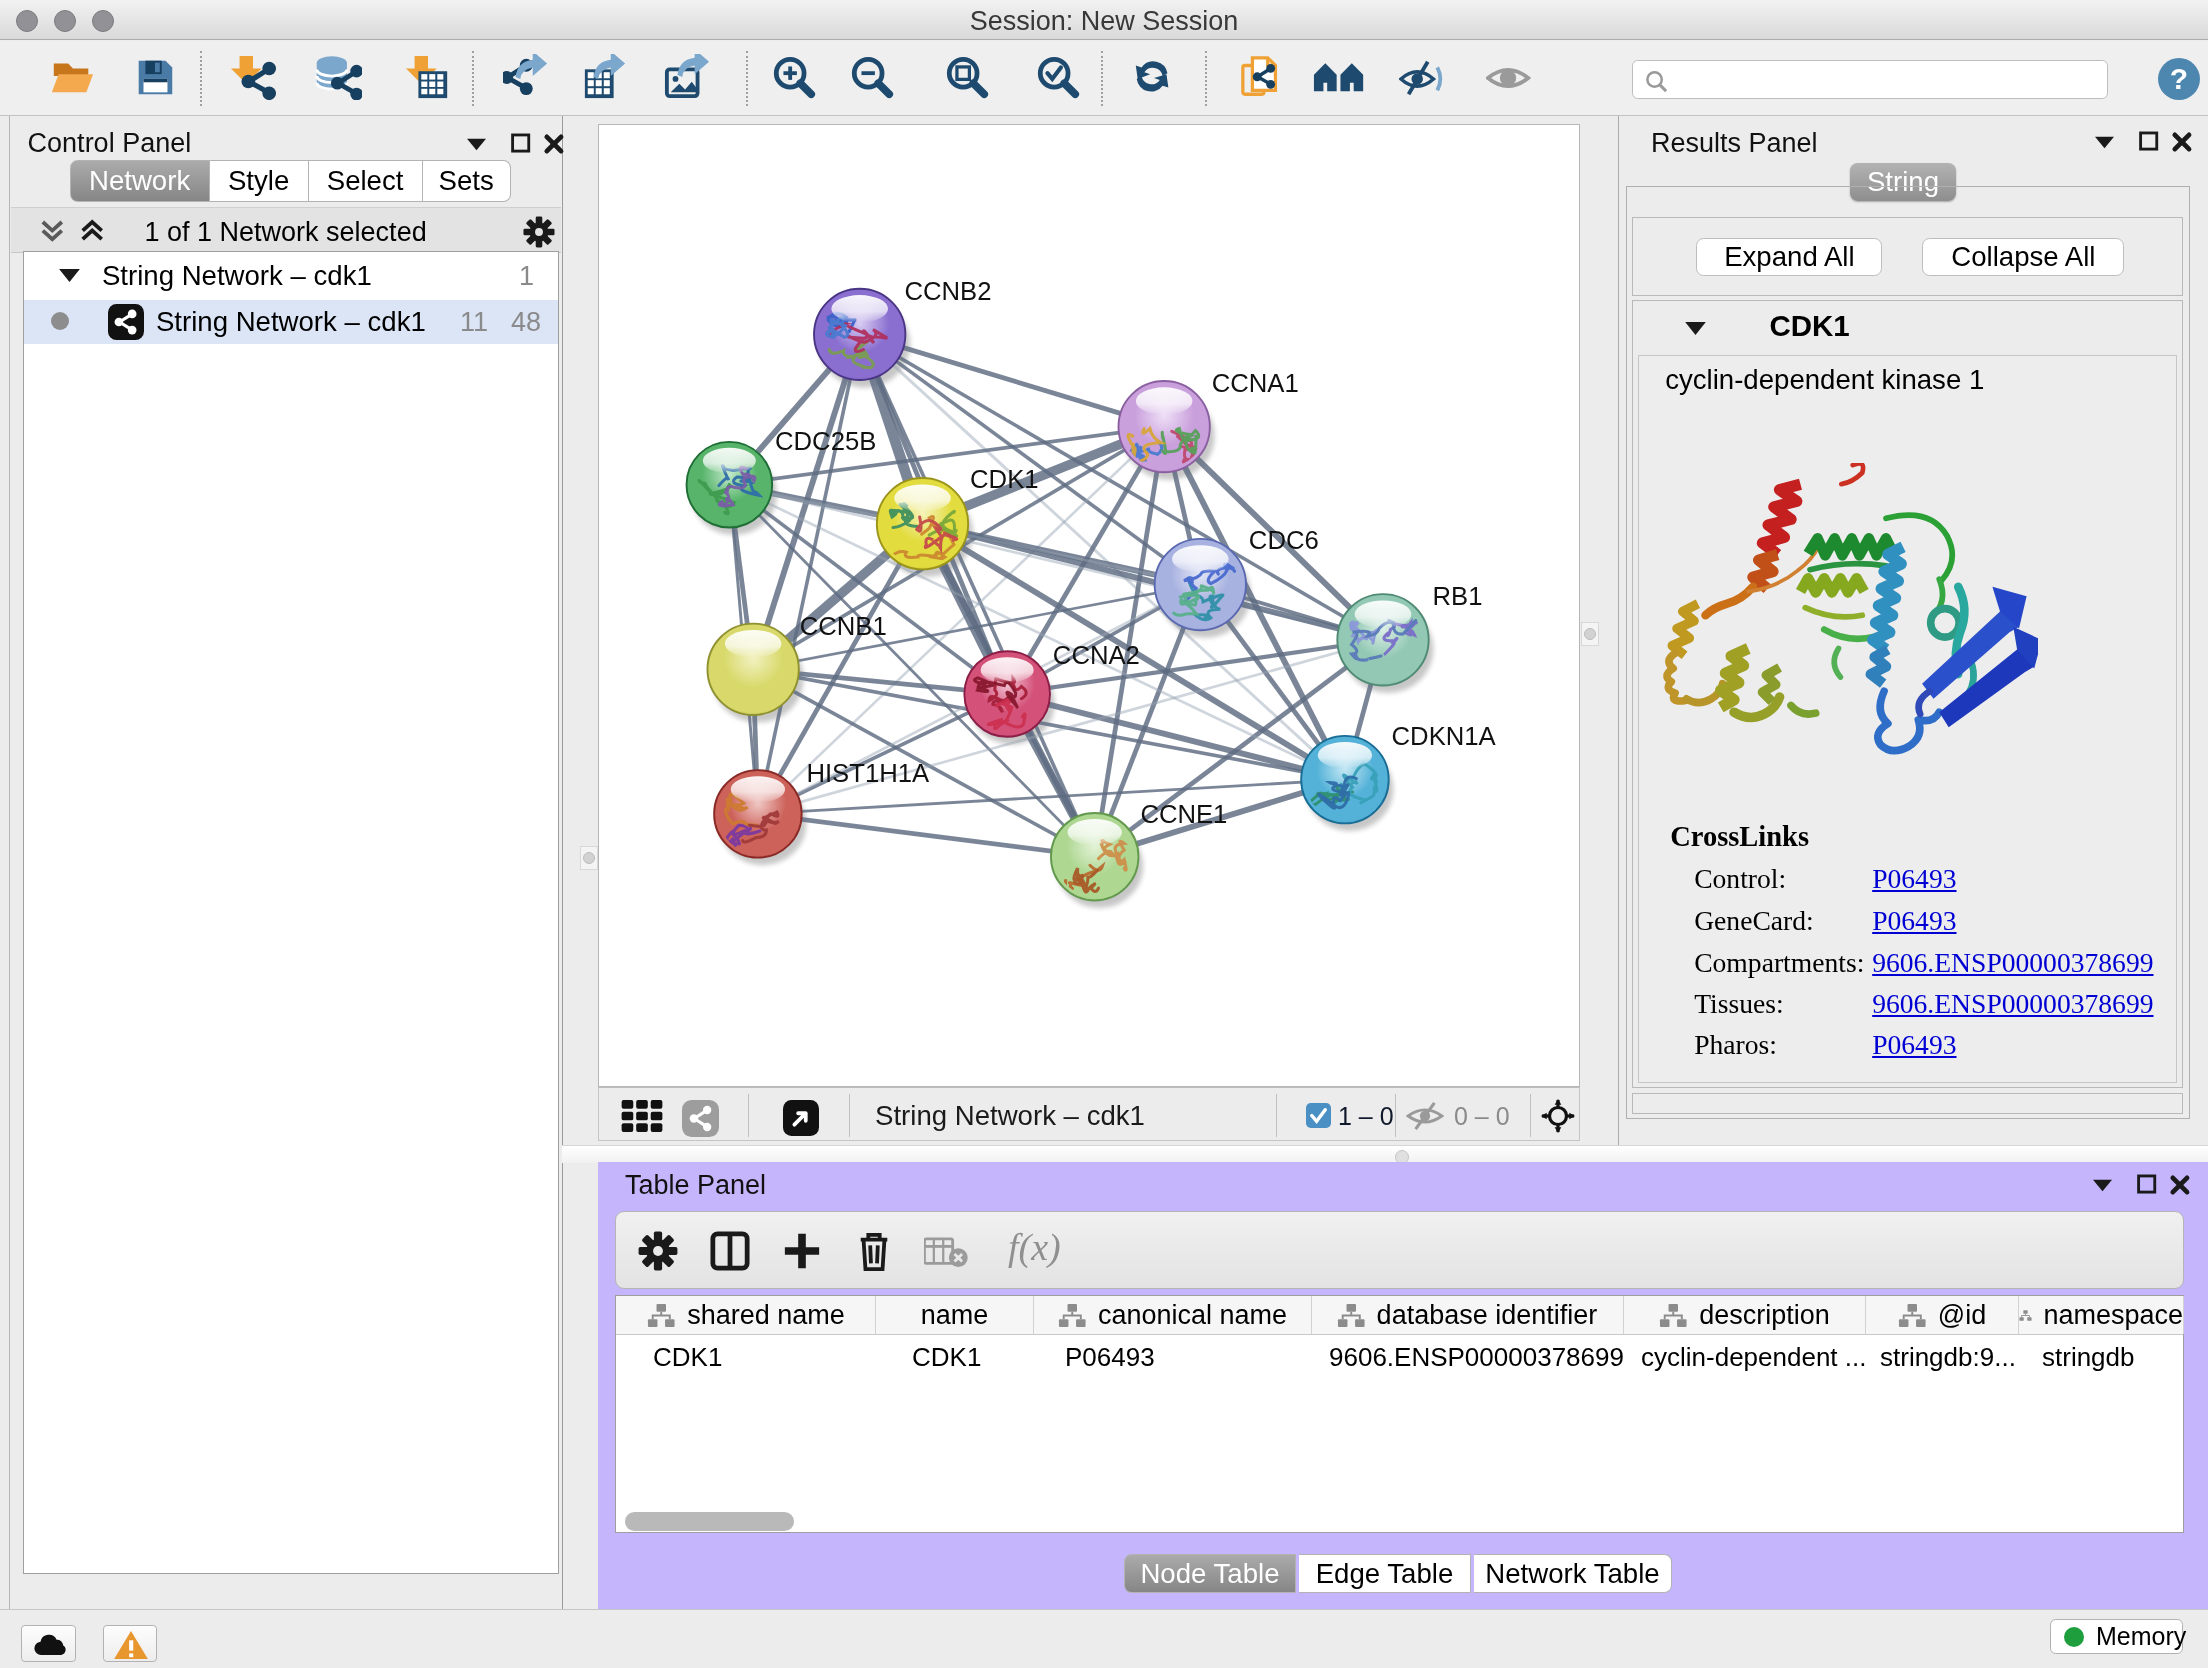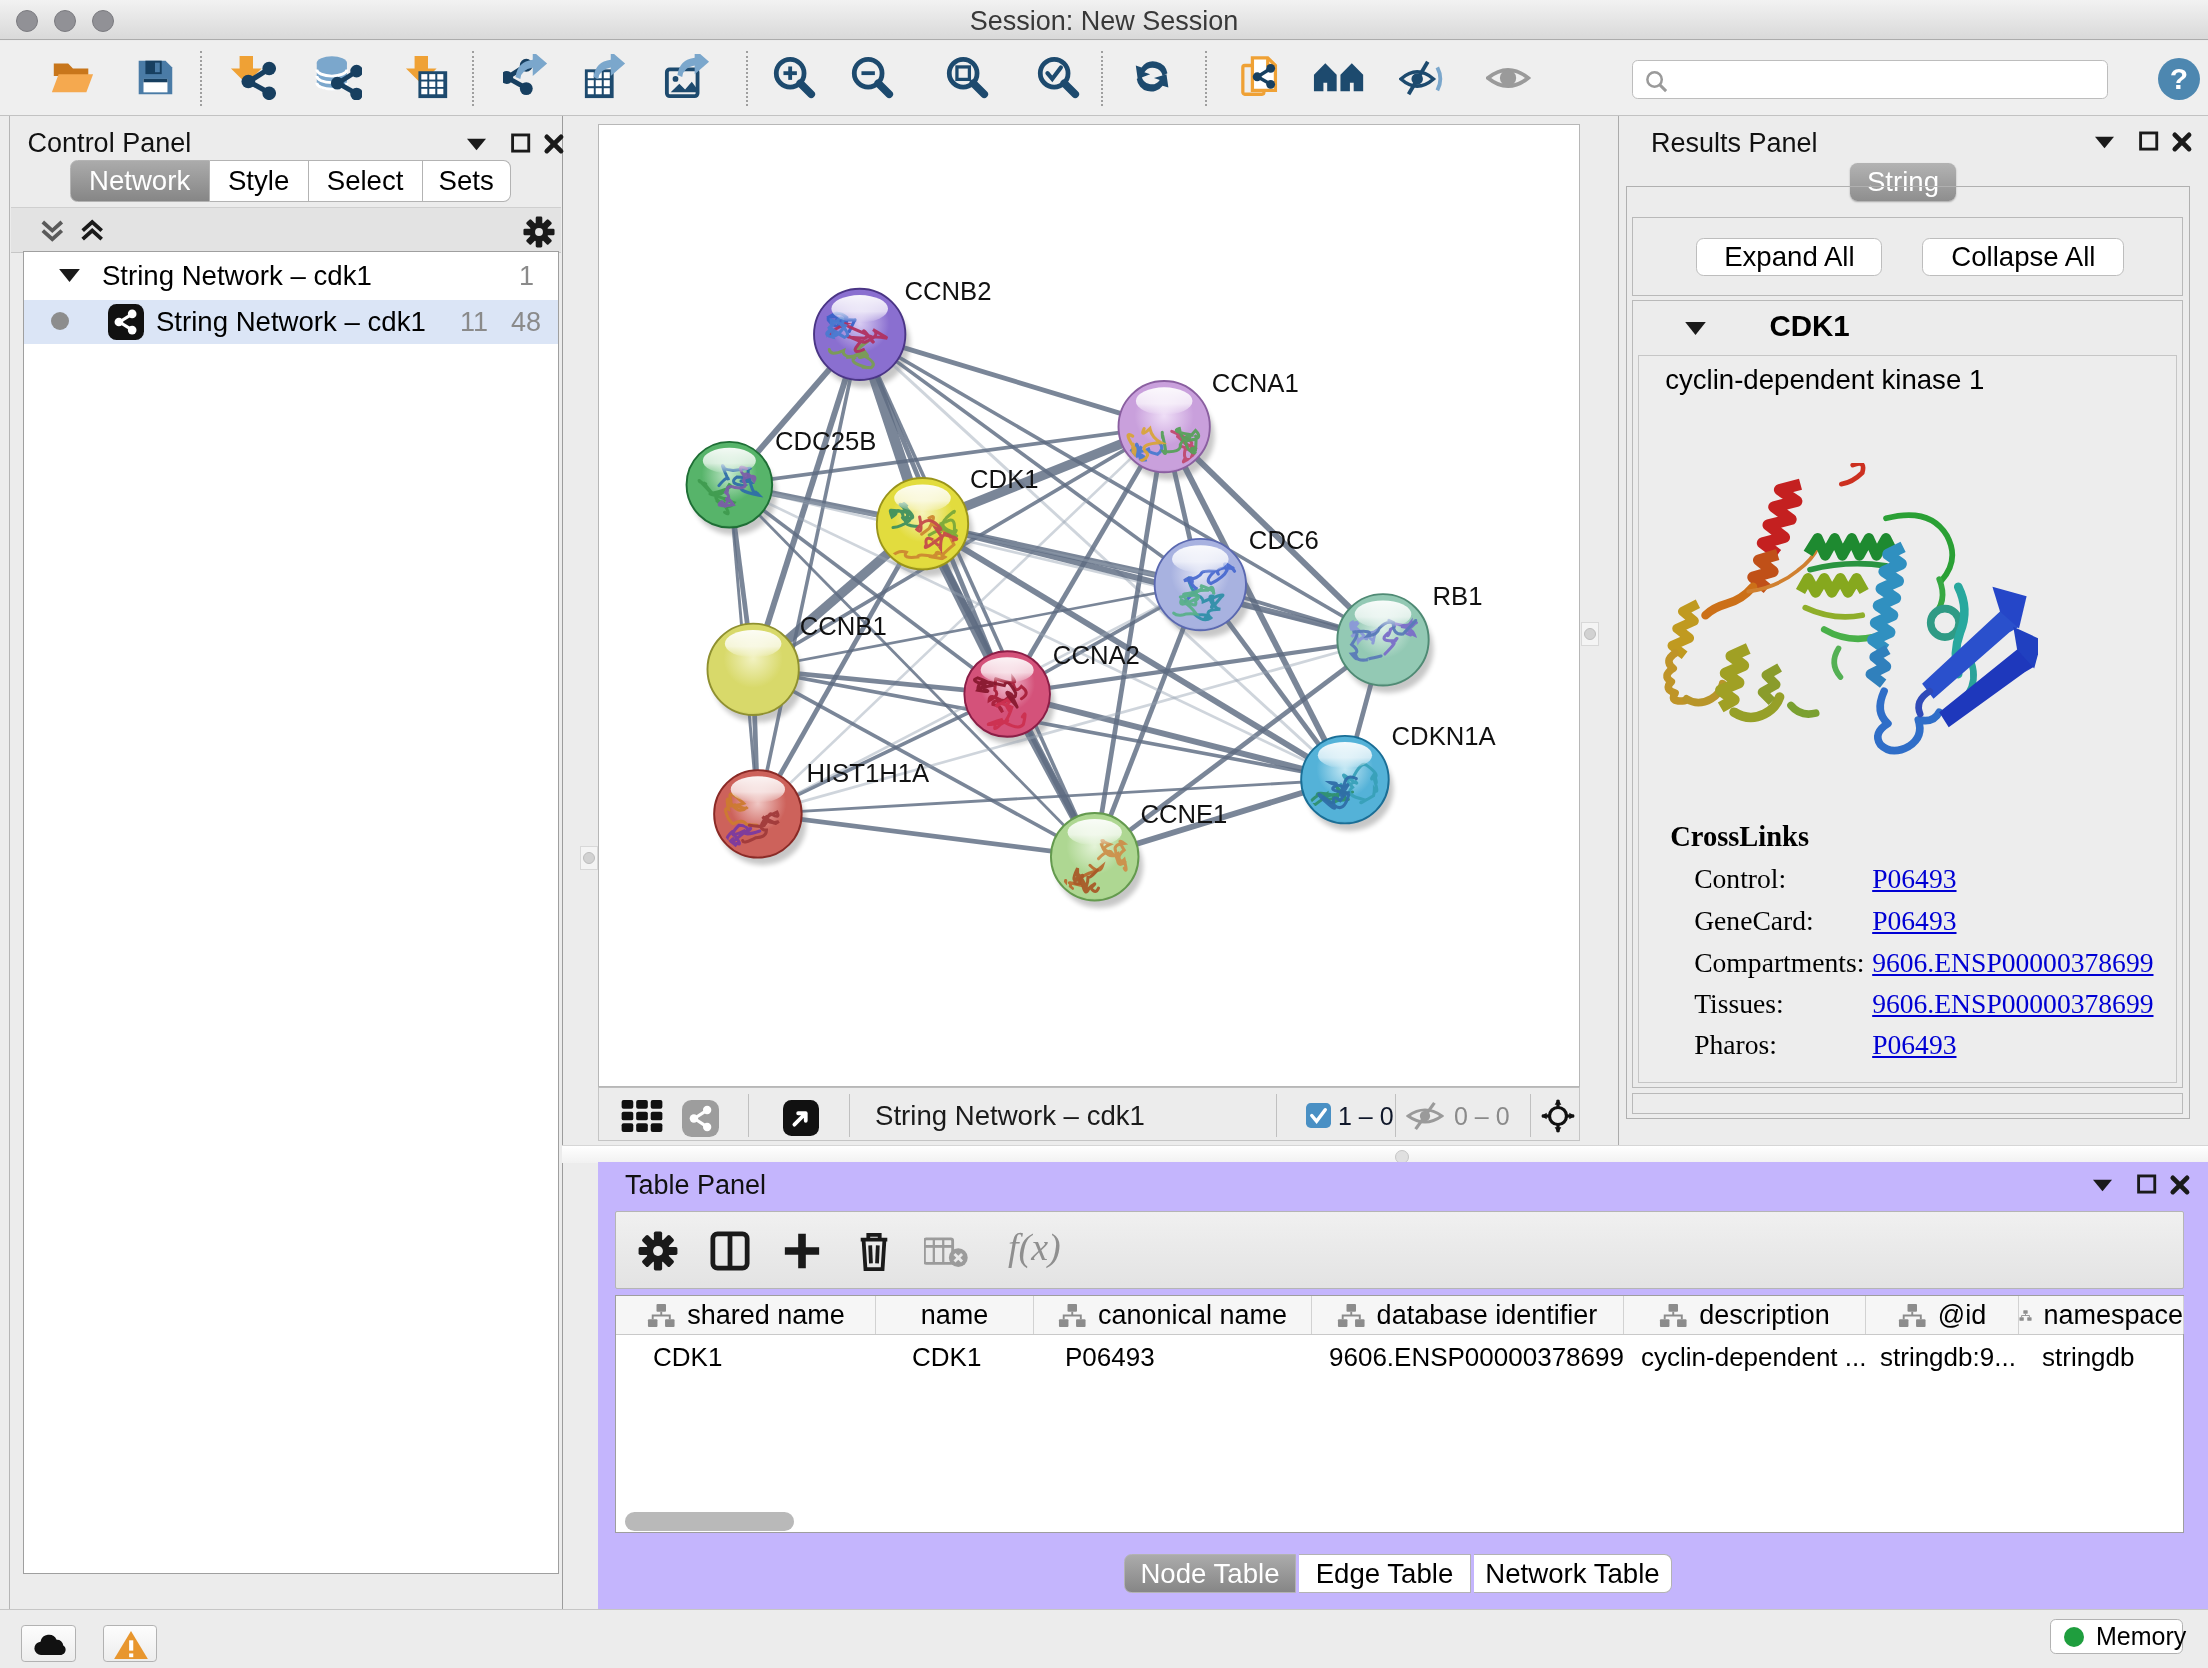--- a/index.html
+++ b/index.html
@@ -49,21 +49,21 @@
 #rbox { left:6.7px; top:70px; width:564px; height:933px; border:1px solid #b0b0b0; }
 .rsub { left:5.7px; width:551px; border:1px solid #b9b9b9; }
 .rbtn { top:20px; height:38px; background:#fff; border:1px solid #bdbdbd; border-radius:7.6px;
   font-size:27.6px; text-align:center; line-height:36px; color:#000; }
 .serif { font-family:"Liberation Serif", serif; }
 .xl { font-size:27.6px; color:#000; }
 .xlink { font-size:27.6px; color:#0000d4; text-decoration:underline; }
 
 #tpanel { left:598px; top:1162px; width:1610px; height:447px; background:#c4b5fd; }
 #ttools { left:17px; top:49px; width:1569px; height:78px; background:linear-gradient(#f0f0f0,#e3e3e3);
-  border:1px solid #b5b5b5; border-radius:2px; }
+  border:1px solid #b5b5b5; border-radius:9px; }
 #ttable { left:17px; top:133px; width:1569px; height:238px; background:#fff; border:1px solid #9e9e9e; }
 #thead { left:0; top:0; width:1567px; height:39px; background:#f6f6f6; border-bottom:1px solid #c9c9c9; }
 .thcell { top:0; height:38px; display:flex; align-items:center; justify-content:center;
   gap:11.4px; font-size:27px; color:#000; border-right:1px solid #d2d2d2; }
 .tdcell { top:46px; font-size:26px; color:#000; }
 #tscroll { left:8.6px; top:216px; width:169px; height:19px; background:#b9b9b9; border-radius:9.5px; }
 .btab { top:392px; height:39px; }
 
 #statusbar { left:0; top:1609px; width:2208px; height:59px; background:#ececec;
   border-top:1px solid #c6c6c6; }
@@ -252,20 +252,21 @@
       <svg class="abs" style="left:28.5px; top:9.5px;" width="76" height="27" viewBox="0 0 80 28">
         <g fill="none" stroke="#5a5a5a" stroke-width="4">
           <path d="M4,4 l10,9 10,-9"></path>
           <path d="M4,13 l10,9 10,-9"></path>
         </g>
         <g fill="none" stroke="#1a1a1a" stroke-width="4">
           <path d="M46,13 l10,-9 10,9"></path>
           <path d="M46,22 l10,-9 10,9"></path>
         </g>
       </svg>
+      <span class="abs" style="left:0; top:8.6px; width:100%; text-align:center; font-size:27px;">1 of 1 Network selected</span>
       <svg class="abs" style="left:512px; top:7.6px;" width="32" height="32" viewBox="0 0 34 34">
         <g fill="#1a1a1a">
           <circle cx="17" cy="17" r="10"></circle>
           <rect x="13.5" y="0.5" width="7" height="9" rx="1.5" transform="rotate(0 17 17)"></rect>
           <rect x="13.5" y="0.5" width="7" height="9" rx="1.5" transform="rotate(45 17 17)"></rect>
           <rect x="13.5" y="0.5" width="7" height="9" rx="1.5" transform="rotate(90 17 17)"></rect>
           <rect x="13.5" y="0.5" width="7" height="9" rx="1.5" transform="rotate(135 17 17)"></rect>
           <rect x="13.5" y="0.5" width="7" height="9" rx="1.5" transform="rotate(180 17 17)"></rect>
           <rect x="13.5" y="0.5" width="7" height="9" rx="1.5" transform="rotate(225 17 17)"></rect>
           <rect x="13.5" y="0.5" width="7" height="9" rx="1.5" transform="rotate(270 17 17)"></rect>

